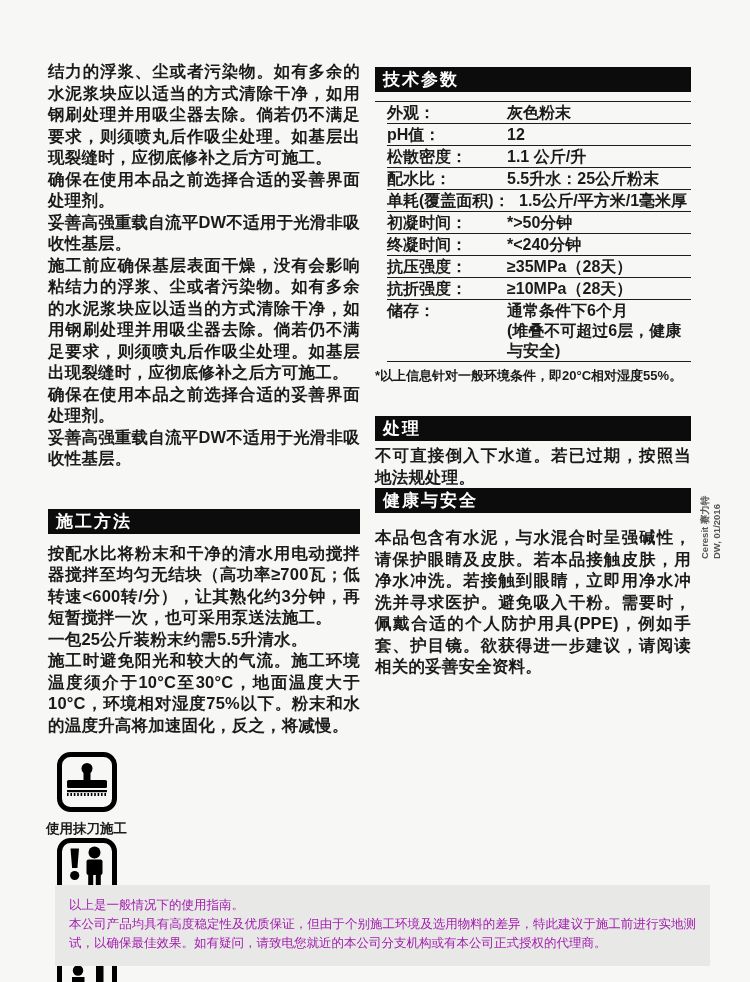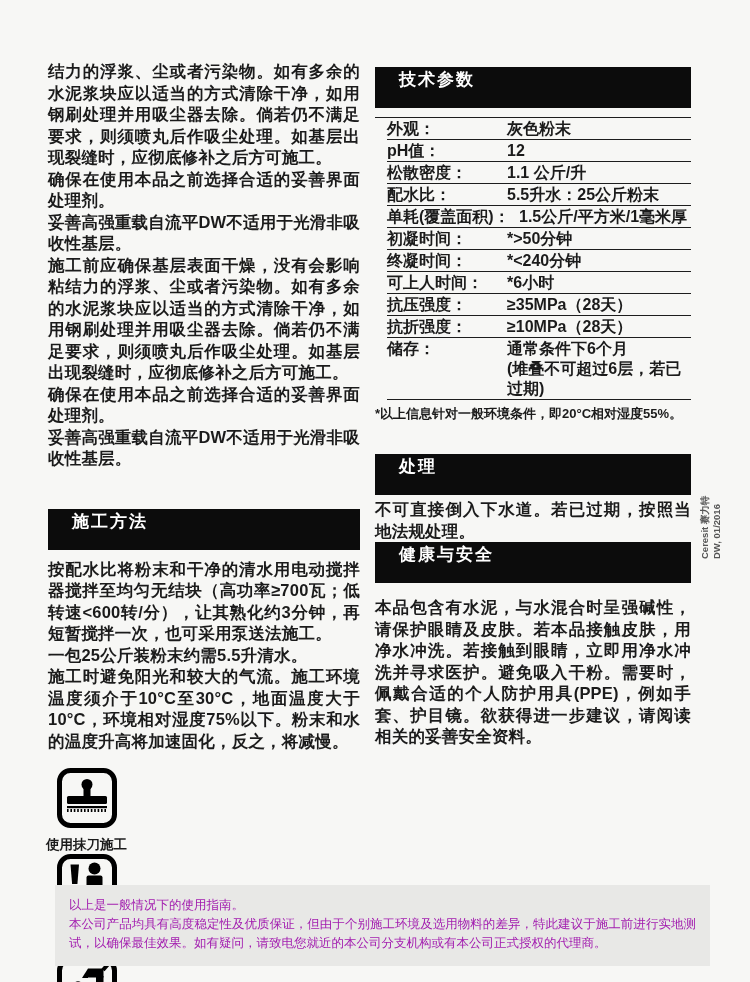--- a/index.html
+++ b/index.html
@@ -18,23 +18,23 @@
 
   .body-text{
     font-size:16.5px;line-height:21.5px;font-weight:600;
     text-align:justify;letter-spacing:0.2px;
   }
   .body-text p{margin:0;}
 
   
   .sec-bar{
     background:#0c0c0c;color:#ffffff;
-    height:41px;line-height:25px;
+    height:25px;line-height:25px;
     font-size:17px;font-weight:bold;letter-spacing:2px;
-    padding-left:24px;box-sizing:border-box;
+    padding-left:8px;box-sizing:border-box;
   }
   .method-bar{margin-top:39px;}
   .method-text{margin-top:9px;}
 
   
   .icons-row{display:flex;margin-top:15px;margin-left:-3px;flex-direction:column;}
   .icon-item{width:83px;display:flex;flex-direction:column;align-items:center;}
   .icon-item svg{display:block;}
   .icon-label{
     margin-top:7px;font-size:13.5px;font-weight:bold;line-height:17px;
@@ -187,35 +187,31 @@
       </div>
       <div class="tech-row">
         <span class="tech-label">初凝时间：</span>
         <span class="tech-value">*&gt;50分钟</span>
       </div>
       <div class="tech-row">
         <span class="tech-label">终凝时间：</span>
         <span class="tech-value">*&lt;240分钟</span>
       </div>
       <div class="tech-row">
-        <span class="tech-label">可上人时间：</span>
-        <span class="tech-value">*6小时</span>
-      </div>
-      <div class="tech-row">
         <span class="tech-label">抗压强度：</span>
         <span class="tech-value">≥35MPa（28天）</span>
       </div>
       <div class="tech-row">
         <span class="tech-label">抗折强度：</span>
         <span class="tech-value">≥10MPa（28天）</span>
       </div>
       <div class="tech-row">
         <span class="tech-label">储存：</span>
         <span class="tech-value">通常条件下6个月
-(堆叠不可超过6层，若已过期)</span>
+(堆叠不可超过6层，健康与安全)</span>
       </div>
     </div>
 
     <div class="tech-footnote">*以上信息针对一般环境条件，即20°C相对湿度55%。</div>
 
     <div class="sec-bar disposal-bar">处理</div>
     <div class="body-text disposal-text">不可直接倒入下水道。若已过期，按照当地法规处理。</div>
 
     <div class="sec-bar health-bar">健康与安全</div>
     <div class="body-text health-text">本品包含有水泥，与水混合时呈强碱性，请保护眼睛及皮肤。若本品接触皮肤，用净水冲洗。若接触到眼睛，立即用净水冲洗并寻求医护。避免吸入干粉。需要时，佩戴合适的个人防护用具(PPE)，例如手套、护目镜。欲获得进一步建议，请阅读相关的妥善安全资料。</div>

